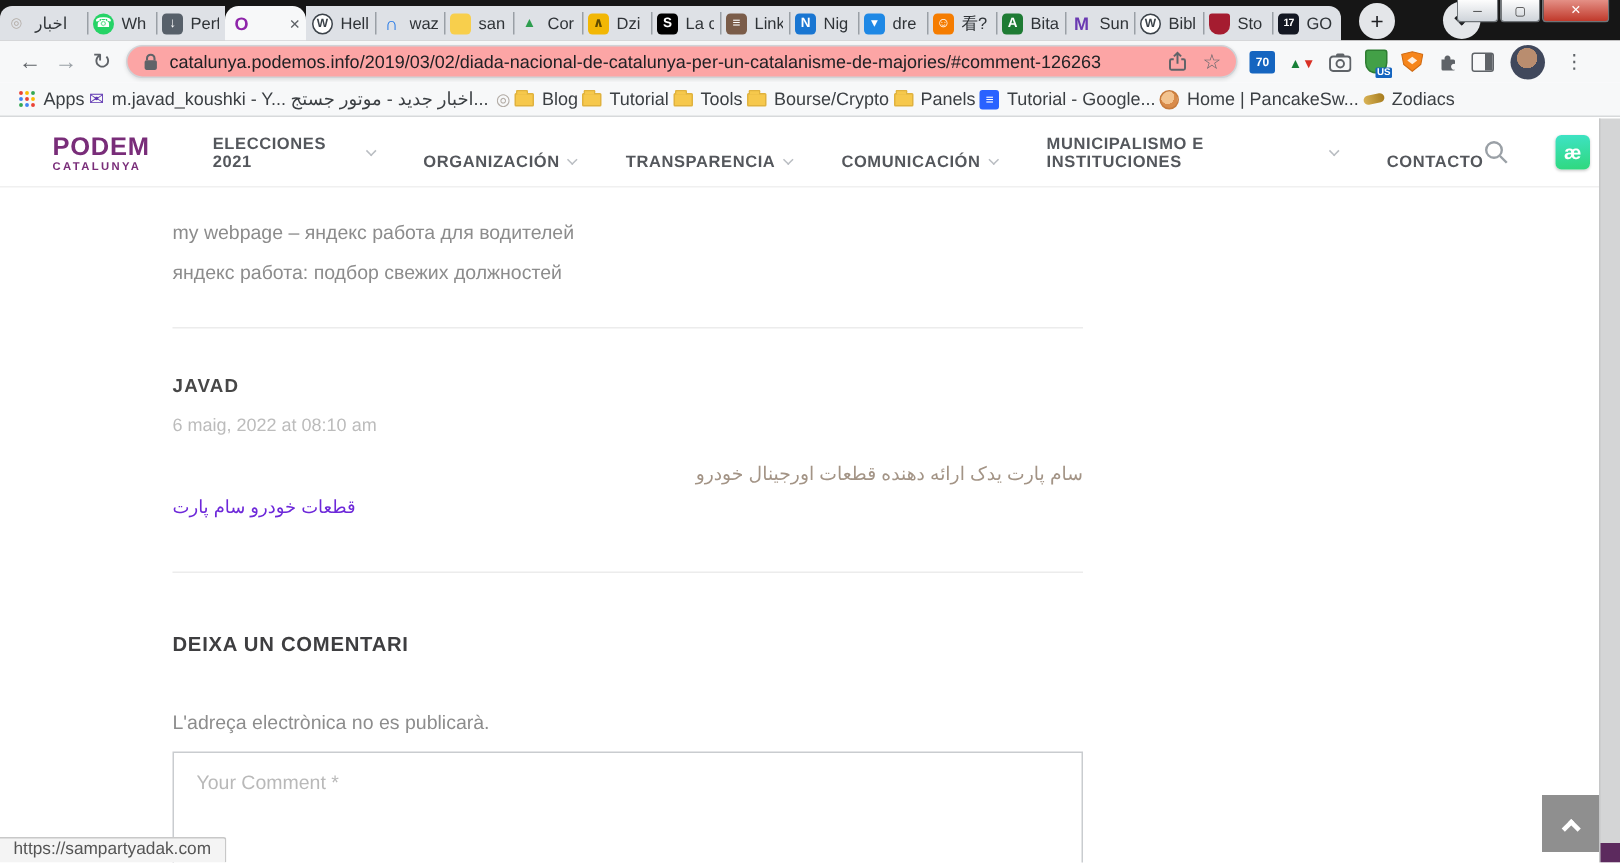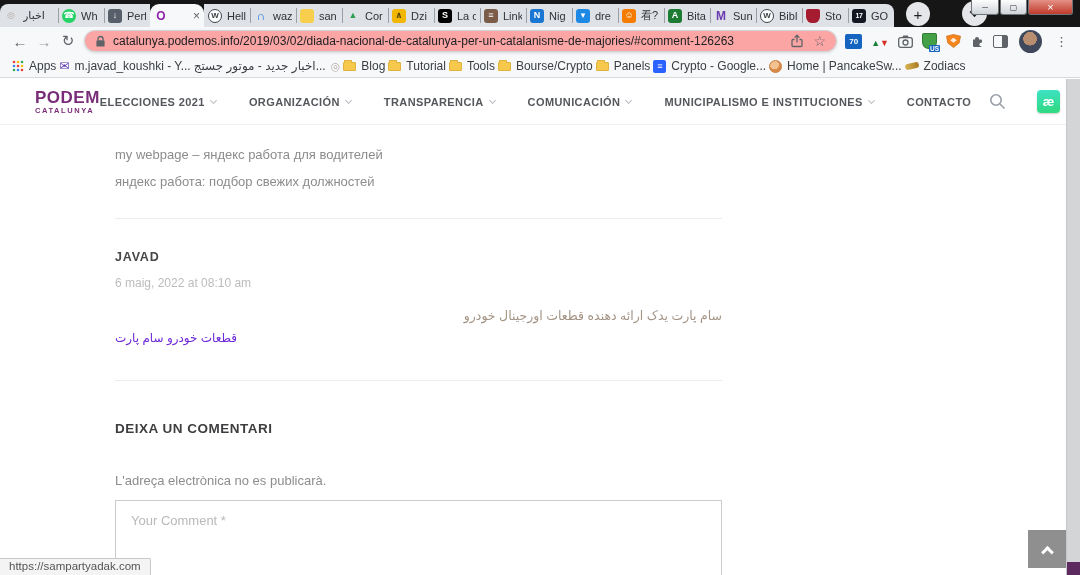--- a/index.html
+++ b/index.html
@@ -53,21 +53,21 @@
   .toolbar { position:absolute; top:27px; left:0; right:0; height:28px; background:#f7f8f9; display:flex; align-items:center; padding:0 8px; }
   .navbtn { font-size:15px; color:#5f6368; width:24px; text-align:center; flex:0 0 auto; }
   .navbtn.fwd { color:#9aa0a6; }
   .omnibox {
     flex:1 1 auto; height:22px; background:#fca5a5; border:1px solid #d0d3d7; border-radius:12px;
     box-shadow:0 1px 3px rgba(0,0,0,.12); display:flex; align-items:center; padding:0 10px; margin:0 8px 0 4px; min-width:0;
   }
   .urltext { font-size:12px; color:#202124; white-space:nowrap; overflow:hidden; text-overflow:ellipsis; flex:1 1 auto; margin-left:7px; }
   .obx-ic { flex:0 0 auto; display:flex; align-items:center; margin-left:10px; }
   .star { font-size:14px; color:#5f6368; }
-  .exts { display:flex; align-items:center; gap:9px; flex:0 0 auto; margin-right:0; }
+  .exts { display:flex; align-items:center; gap:9px; flex:0 0 auto; margin-right:12px; }
   .ext-badge70 { width:17px; height:15px; background:#1565c0; border-radius:2px; color:#fff; font-size:8px; font-weight:bold; display:flex; align-items:center; justify-content:center; }
   .ext-av b { font-size:9px; font-style:normal; }
   .vpn { position:relative; width:15px; height:16px; background:#43a047; border:1.5px solid #2e7d32; border-radius:2px 2px 45% 45%; }
   .vpn .us { position:absolute; right:-4px; bottom:-4px; background:#1565c0; color:#fff; font-size:6.5px; font-weight:bold; padding:0 1px; border-radius:1px; }
   .sidebar-ic { width:15px; height:13px; border:1.6px solid #5f6368; border-radius:2px; display:flex; justify-content:flex-end; }
   .sidebar-ic b { width:5px; background:#5f6368; }
   .avatar { width:23px; height:23px; border-radius:50%; background:radial-gradient(circle at 48% 38%, #b98d6f 0 36%, #40485c 37% 100%); margin-left:2px; }
   .kebab { font-size:13px; color:#5f6368; padding:0 4px; }
 
   
@@ -80,21 +80,21 @@
   .bm-blue { width:13px; height:13px; background:#2962ff; border-radius:2px; color:#fff; font-size:9px; display:flex; align-items:center; justify-content:center; }
   .bm-pancake { width:13px; height:13px; border-radius:50%; background:radial-gradient(circle at 40% 35%, #f3c38f 0 45%, #d98b4a 46%); border:1px solid #c77b3c; }
   .bm-zodiac { width:14px; height:6px; border-radius:3px; background:linear-gradient(90deg,#d9b356,#a67c1e); transform:rotate(-12deg); }
 
   
   .site { position:absolute; top:79px; left:0; right:0; bottom:0; background:#fff; }
   .site-header { height:46px; display:flex; align-items:center; padding-left:35px; border-bottom:1px solid #f0f0f0; }
   .logo { color:#792d79; line-height:1; flex:0 0 auto; }
   .logo .l1 { font-size:17px; font-weight:800; letter-spacing:0.5px; }
   .logo .l2 { font-size:7.5px; font-weight:700; letter-spacing:1.6px; margin-top:1px; }
-  .mainnav { display:flex; align-items:flex-end; gap:33px; }
+  .mainnav { display:flex; align-items:flex-end; gap:33px; margin-left:42px; }
   .navitem { font-size:11px; font-weight:bold; color:#54575c; letter-spacing:0.4px; display:flex; align-items:center; gap:6px; }
   .navchev { display:inline-block; width:5px; height:5px; border-right:1.5px solid #b9bdc2; border-bottom:1.5px solid #b9bdc2; transform:rotate(45deg); margin-top:-3px; }
   .sitesearch { margin-left:auto; margin-right:74px; display:flex; align-items:center; }
 
   .content { margin-left:115px; width:607px; }
   .ctext { font-size:13px; color:#8c8c8c; }
   .ctext.t1 { margin-top:12px; }
   .ctext.t2 { margin-top:22px; }
   .divider { border:none; border-top:1px solid #ececec; margin-top:29px; }
   .divider.d2 { margin-top:34px; }
@@ -305,21 +305,21 @@
     <span class="bm">
       <span class="folder"></span>
       <span>Bourse/Crypto</span>
     </span>
     <span class="bm">
       <span class="folder"></span>
       <span>Panels</span>
     </span>
     <span class="bm">
       <span class="bm-blue">≡</span>
-      <span>Crypto - Google...</span>
+      <span>Tutorial - Google...</span>
     </span>
     <span class="bm">
       <span class="bm-pancake"></span>
       <span>Home | PancakeSw...</span>
     </span>
     <span class="bm">
       <span class="bm-zodiac"></span>
       <span>Zodiacs</span>
     </span>
 

